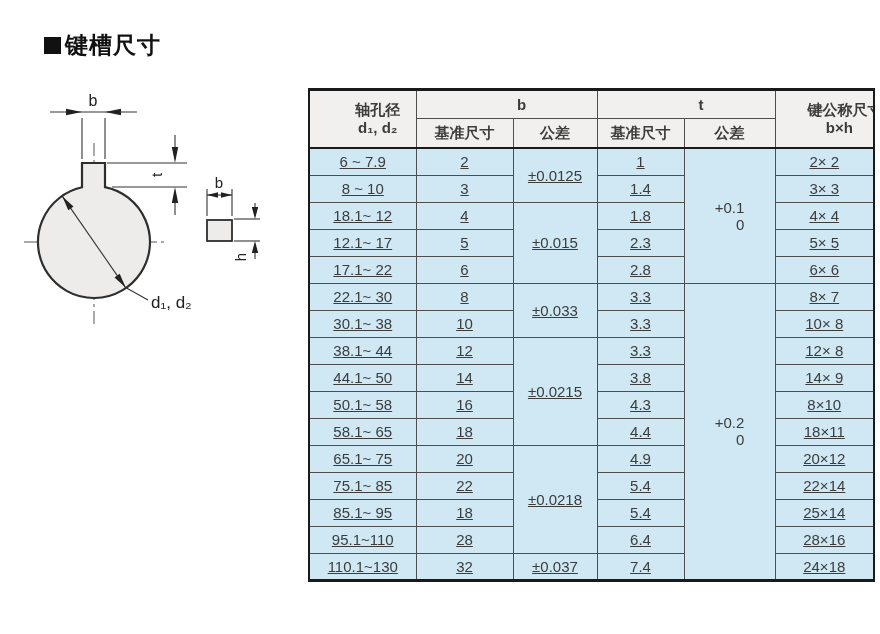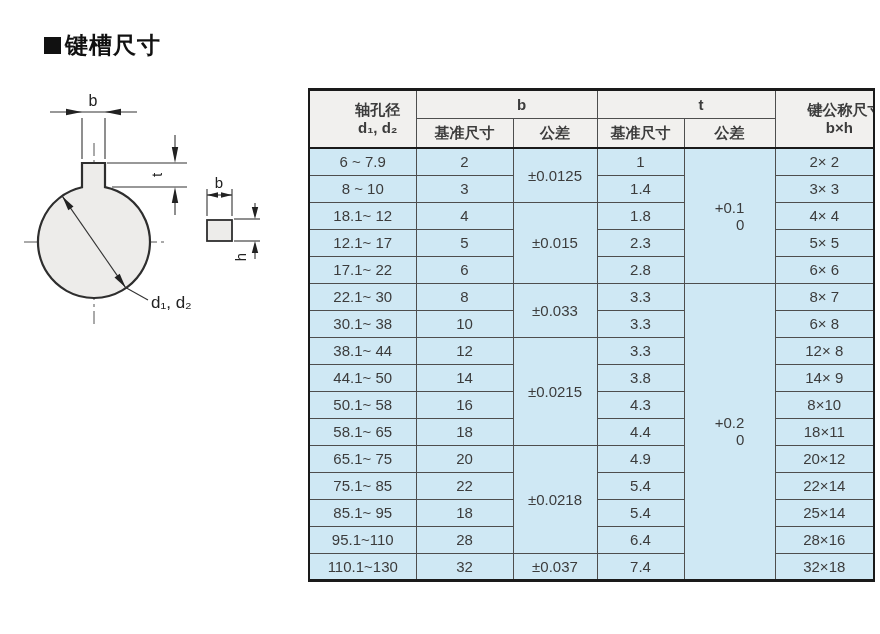--- a/index.html
+++ b/index.html
@@ -45,21 +45,21 @@
   }
   table.dims thead th{
     background:var(--header-bg);
     font-weight:600;line-height:1.15;
   }
   table.dims thead tr.h1 th{height:27px;padding-left:32px;}
   table.dims thead tr.h2 th{height:28px;}
   table.dims thead tr.h2 th, 
   table.dims thead th[rowspan]{border-bottom:2px solid var(--frame);}
   table.dims tbody td{background:var(--cell-bg);}
-  table.dims tbody tr{height:27px;}
+  table.dims tbody tr{height:27px;text-decoration:underline;}
   .two-line div{line-height:1.2;}
   .tol-stack{display:inline-block;text-align:right;line-height:1.15;}
   .tol-stack .tol-zero{padding-left:0.62em;}
 </style>
 </head>
 <body>
 
 <div class="page-title">
   <span class="title-square"></span>
   <span>键槽尺寸</span>
@@ -201,21 +201,21 @@
         <td>8</td>
         <td rowspan="2">±0.033</td>
         <td>3.3</td>
         <td rowspan="11"><div class="tol-stack"><div>+0.2</div><div class="tol-zero">0</div></div></td>
         <td>8× 7</td>
       </tr>
       <tr>
         <td>30.1~ 38</td>
         <td>10</td>
         <td>3.3</td>
-        <td>6× 8</td>
+        <td>10× 8</td>
       </tr>
       <tr>
         <td>38.1~ 44</td>
         <td>12</td>
         <td rowspan="4">±0.0215</td>
         <td>3.3</td>
         <td>12× 8</td>
       </tr>
       <tr>
         <td>44.1~ 50</td>
@@ -258,16 +258,16 @@
         <td>95.1~110</td>
         <td>28</td>
         <td>6.4</td>
         <td>28×16</td>
       </tr>
       <tr>
         <td>110.1~130</td>
         <td>32</td>
         <td rowspan="1">±0.037</td>
         <td>7.4</td>
-        <td>32×18</td>
+        <td>24×18</td>
       </tr>
     </tbody>
 </table>
 
 </body></html>

